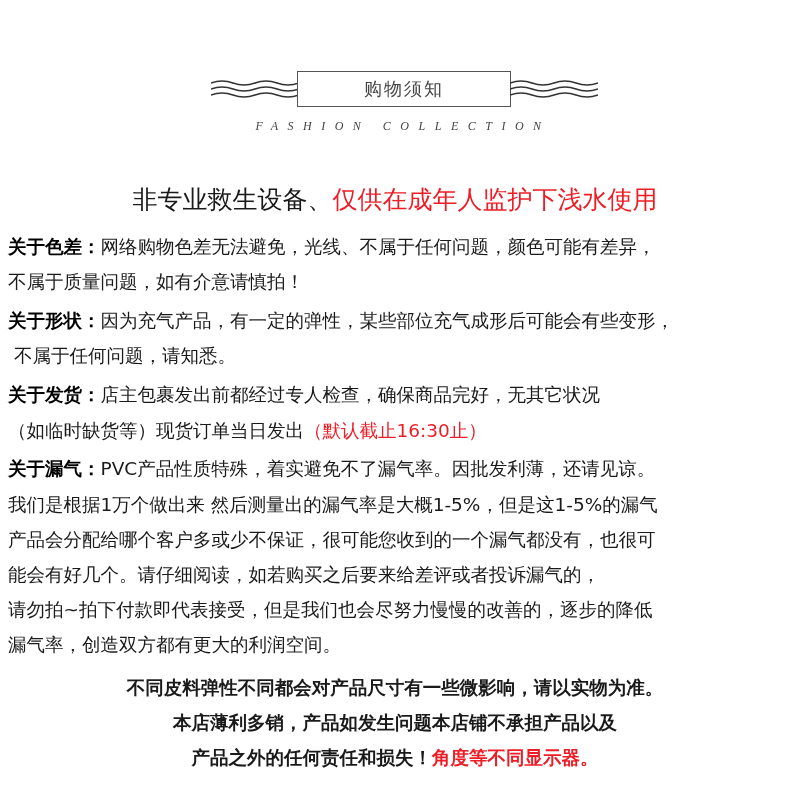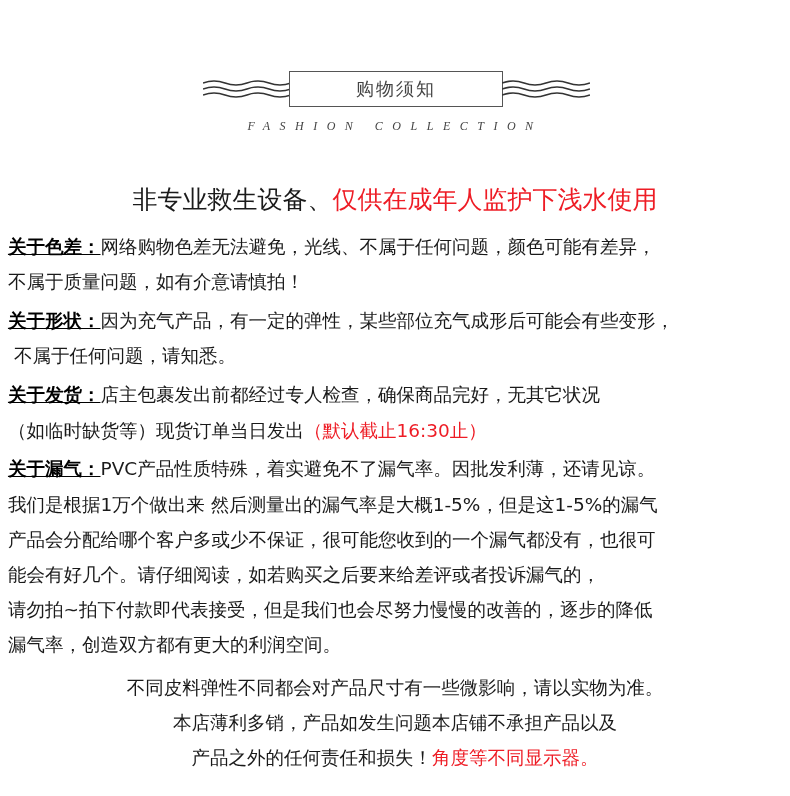--- a/index.html
+++ b/index.html
@@ -1,21 +1,21 @@
 <!DOCTYPE html>
 <html><head>
 <meta charset="utf-8">
 <style>
   html, body { margin: 0; padding: 0; background: #ffffff; }
   body {
     width: 790px; height: 796px; position: relative; overflow: hidden;
     font-family: "DejaVu Sans", "Liberation Sans", sans-serif;
     color: #1a1a1a;
   }
-  .header { position: absolute; left: 0; top: 0; width: 628px; height: 150px; }
+  .header { position: absolute; left: 8px; top: 0; width: 628px; height: 150px; }
   .waves { position: absolute; top: 78px; }
   .waves.left { left: 203px; }
   .waves.right { left: 502px; }
   .title-box {
     position: absolute; left: 289px; top: 71px; width: 212px; height: 34px;
     border: 1.5px solid #555; background: #fff;
     display: flex; align-items: center; justify-content: center;
     font-size: 18px; color: #444; letter-spacing: 2px;
   }
   .subtitle {
@@ -25,22 +25,22 @@
   }
   .notice {
     position: absolute; top: 187px; left: 0; width: 790px; text-align: center;
     font-size: 25px; line-height: 26px;
   }
   .red { color: #ee1c25; }
   .line {
     position: absolute; left: 8px; width: 782px; white-space: nowrap;
     font-size: 18.5px; line-height: 26px;
   }
-  .line b { font-weight: bold; color: #000; text-decoration: underline; }
-  .center { left: 0; width: 790px; text-align: center; }
+  .line b { font-weight: bold; color: #000; }
+  .center { left: 0; width: 790px; text-align: center; font-weight: bold; }
 </style>
 </head>
 <body>
 
 <div class="header">
   <svg class="waves left" width="88" height="22" viewBox="0 0 88 22">
     <g fill="none" stroke="#333" stroke-width="1.6">
       <path d="M0 5 Q11 1 22 5 T44 5 T66 5 T88 5"></path>
       <path d="M0 11 Q11 7 22 11 T44 11 T66 11 T88 11"></path>
       <path d="M0 17 Q11 13 22 17 T44 17 T66 17 T88 17"></path>

